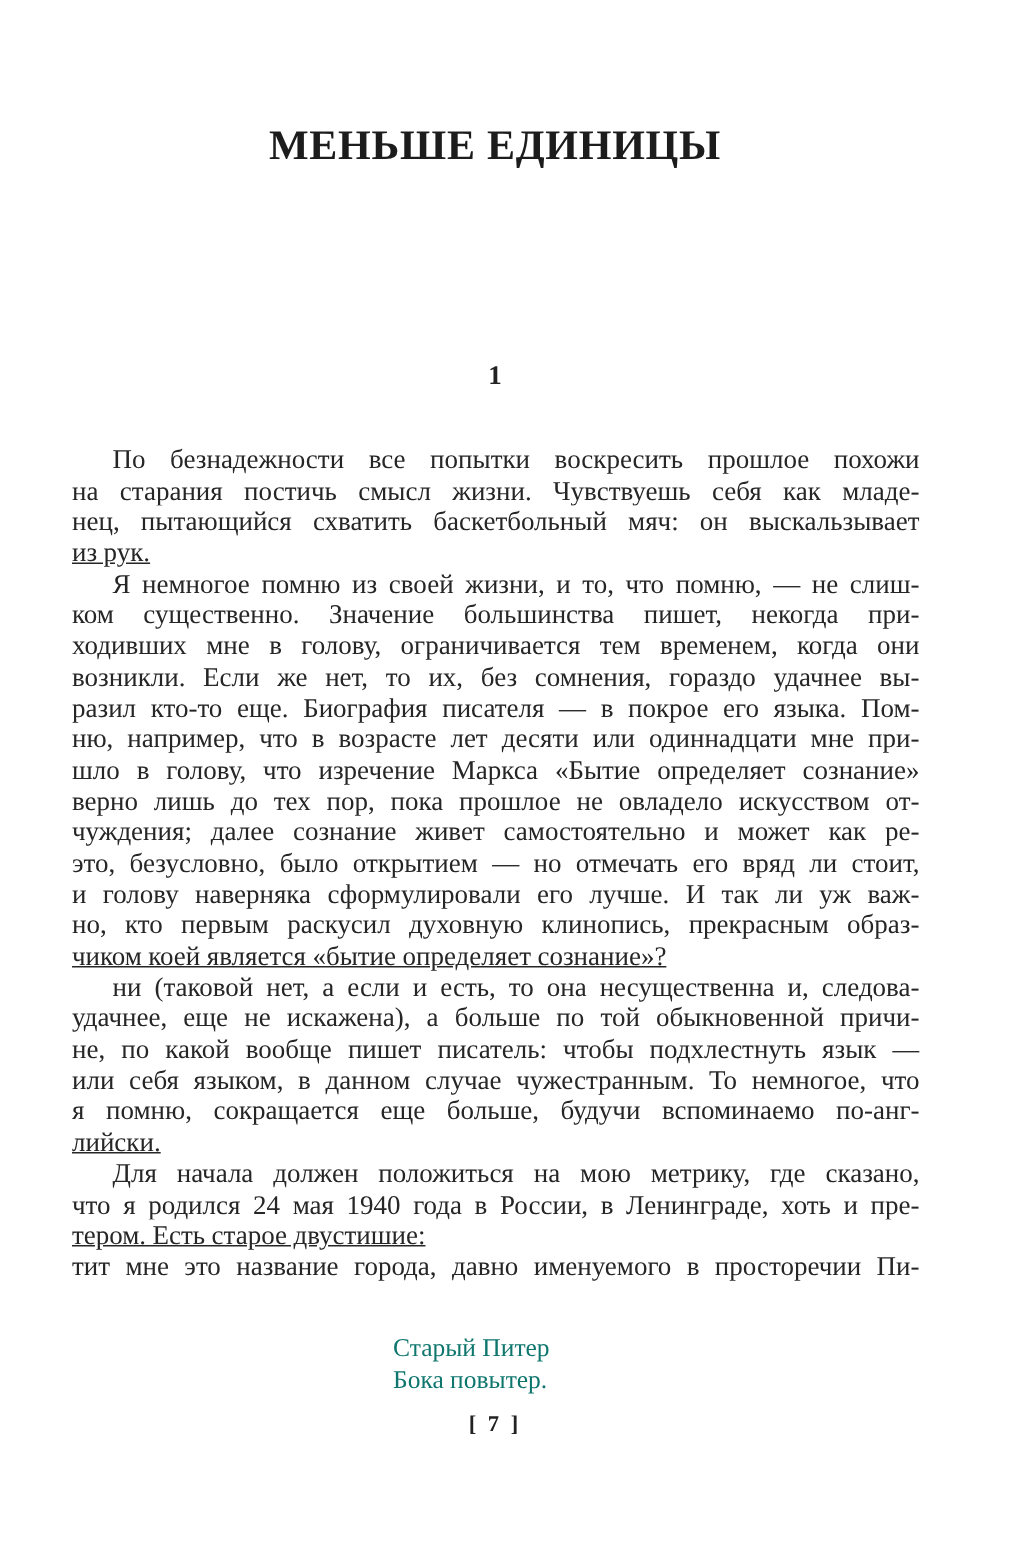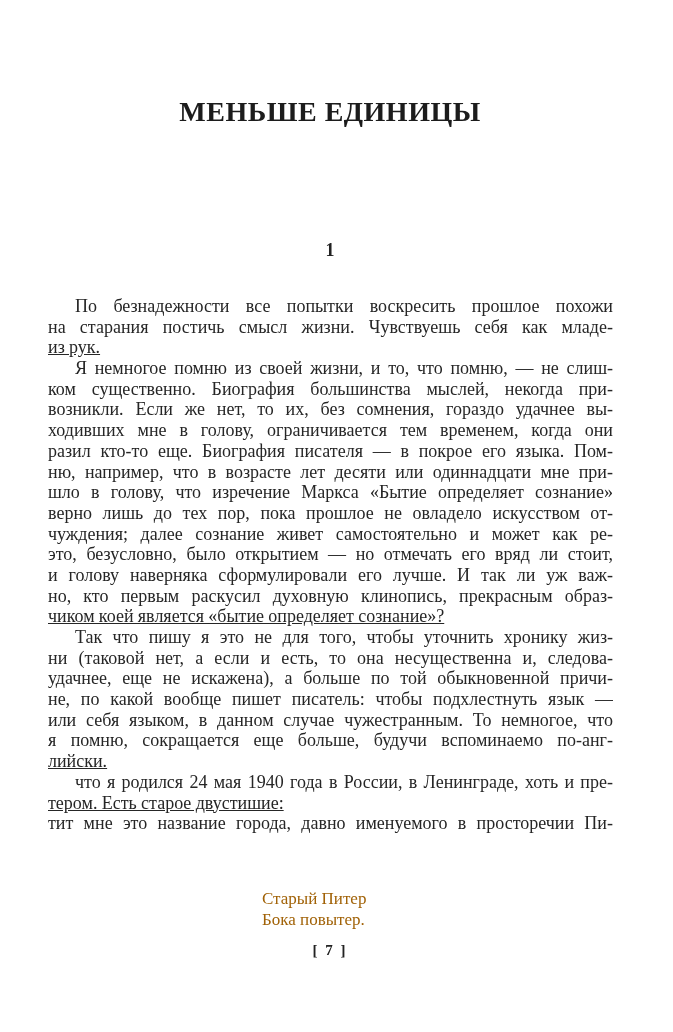--- a/index.html
+++ b/index.html
@@ -11,21 +11,21 @@
     position: relative;
     width: 673px;
     height: 1032px;
     background: #ffffff;
     font-family: "Liberation Serif", "DejaVu Serif", serif;
     color: #262626;
     overflow: hidden;
   }
   .chapter-title {
     position: absolute;
-    top: 96px;
+    top: 82px;
     left: 47px;
     width: 566px;
     text-align: center;
     font-size: 28px;
     line-height: 32px;
     font-weight: bold;
     letter-spacing: 0.5px;
     color: #1c1c1c;
     margin: 0;
   }
@@ -59,21 +59,21 @@
     word-spacing: -0.2px;
   }
   .paragraph .line:first-child { text-indent: 27px; }
   .paragraph .line.last { text-align-last: left; text-decoration: underline; }
   .verse {
     position: absolute;
     top: 889px;
     left: 262px;
     font-size: 17px;
     line-height: 20.5px;
-    color: #a16207;
+    color: #0f766e;
   }
   .page-number {
     position: absolute;
     top: 941px;
     left: 47px;
     width: 566px;
     text-align: center;
     font-size: 15px;
     line-height: 18px;
     font-weight: bold;
@@ -87,47 +87,48 @@
 <div class="page">
 
   <h1 class="chapter-title">МЕНЬШЕ ЕДИНИЦЫ</h1>
 
   <div class="section-number">1</div>
 
   <div class="body-text">
     <div class="paragraph">
         <div class="line">По безнадежности все попытки воскресить прошлое похожи</div>
         <div class="line">на старания постичь смысл жизни. Чувствуешь себя как младе-</div>
+        <div class="line">нец, пытающийся схватить баскетбольный мяч: он выскальзывает</div>
         <div class="line last">из рук.</div>
       </div>
     <div class="paragraph">
         <div class="line">Я немногое помню из своей жизни, и то, что помню, — не слиш-</div>
-        <div class="line">ком существенно. Биография большинства мыслей, некогда при-</div>
+        <div class="line">ком существенно. Значение большинства пишет, некогда при-</div>
+        <div class="line">ходивших мне в голову, ограничивается тем временем, когда они</div>
         <div class="line">возникли. Если же нет, то их, без сомнения, гораздо удачнее вы-</div>
-        <div class="line">ходивших мне в голову, ограничивается тем временем, когда они</div>
         <div class="line">разил кто-то еще. Биография писателя — в покрое его языка. Пом-</div>
         <div class="line">ню, например, что в возрасте лет десяти или одиннадцати мне при-</div>
         <div class="line">шло в голову, что изречение Маркса «Бытие определяет сознание»</div>
         <div class="line">верно лишь до тех пор, пока прошлое не овладело искусством от-</div>
         <div class="line">чуждения; далее сознание живет самостоятельно и может как ре-</div>
         <div class="line">это, безусловно, было открытием — но отмечать его вряд ли стоит,</div>
         <div class="line">и голову наверняка сформулировали его лучше. И так ли уж важ-</div>
         <div class="line">но, кто первым раскусил духовную клинопись, прекрасным образ-</div>
         <div class="line last">чиком коей является «бытие определяет сознание»?</div>
       </div>
     <div class="paragraph">
-        <div class="line">Так что пишу я это не для того, чтобы уточнить хронику жиз-</div>
         <div class="line">ни (таковой нет, а если и есть, то она несущественна и, следова-</div>
         <div class="line">удачнее, еще не искажена), а больше по той обыкновенной причи-</div>
         <div class="line">не, по какой вообще пишет писатель: чтобы подхлестнуть язык —</div>
         <div class="line">или себя языком, в данном случае чужестранным. То немногое, что</div>
         <div class="line">я помню, сокращается еще больше, будучи вспоминаемо по-анг-</div>
         <div class="line last">лийски.</div>
       </div>
     <div class="paragraph">
+        <div class="line">Для начала должен положиться на мою метрику, где сказано,</div>
         <div class="line">что я родился 24 мая 1940 года в России, в Ленинграде, хоть и пре-</div>
         <div class="line last">тером. Есть старое двустишие:</div>
         <div class="line">тит мне это название города, давно именуемого в просторечии Пи-</div>
       </div>
   </div>
 
   <div class="verse">
     <div class="verse-line">Старый Питер</div>
     <div class="verse-line">Бока повытер.</div>
   </div>

